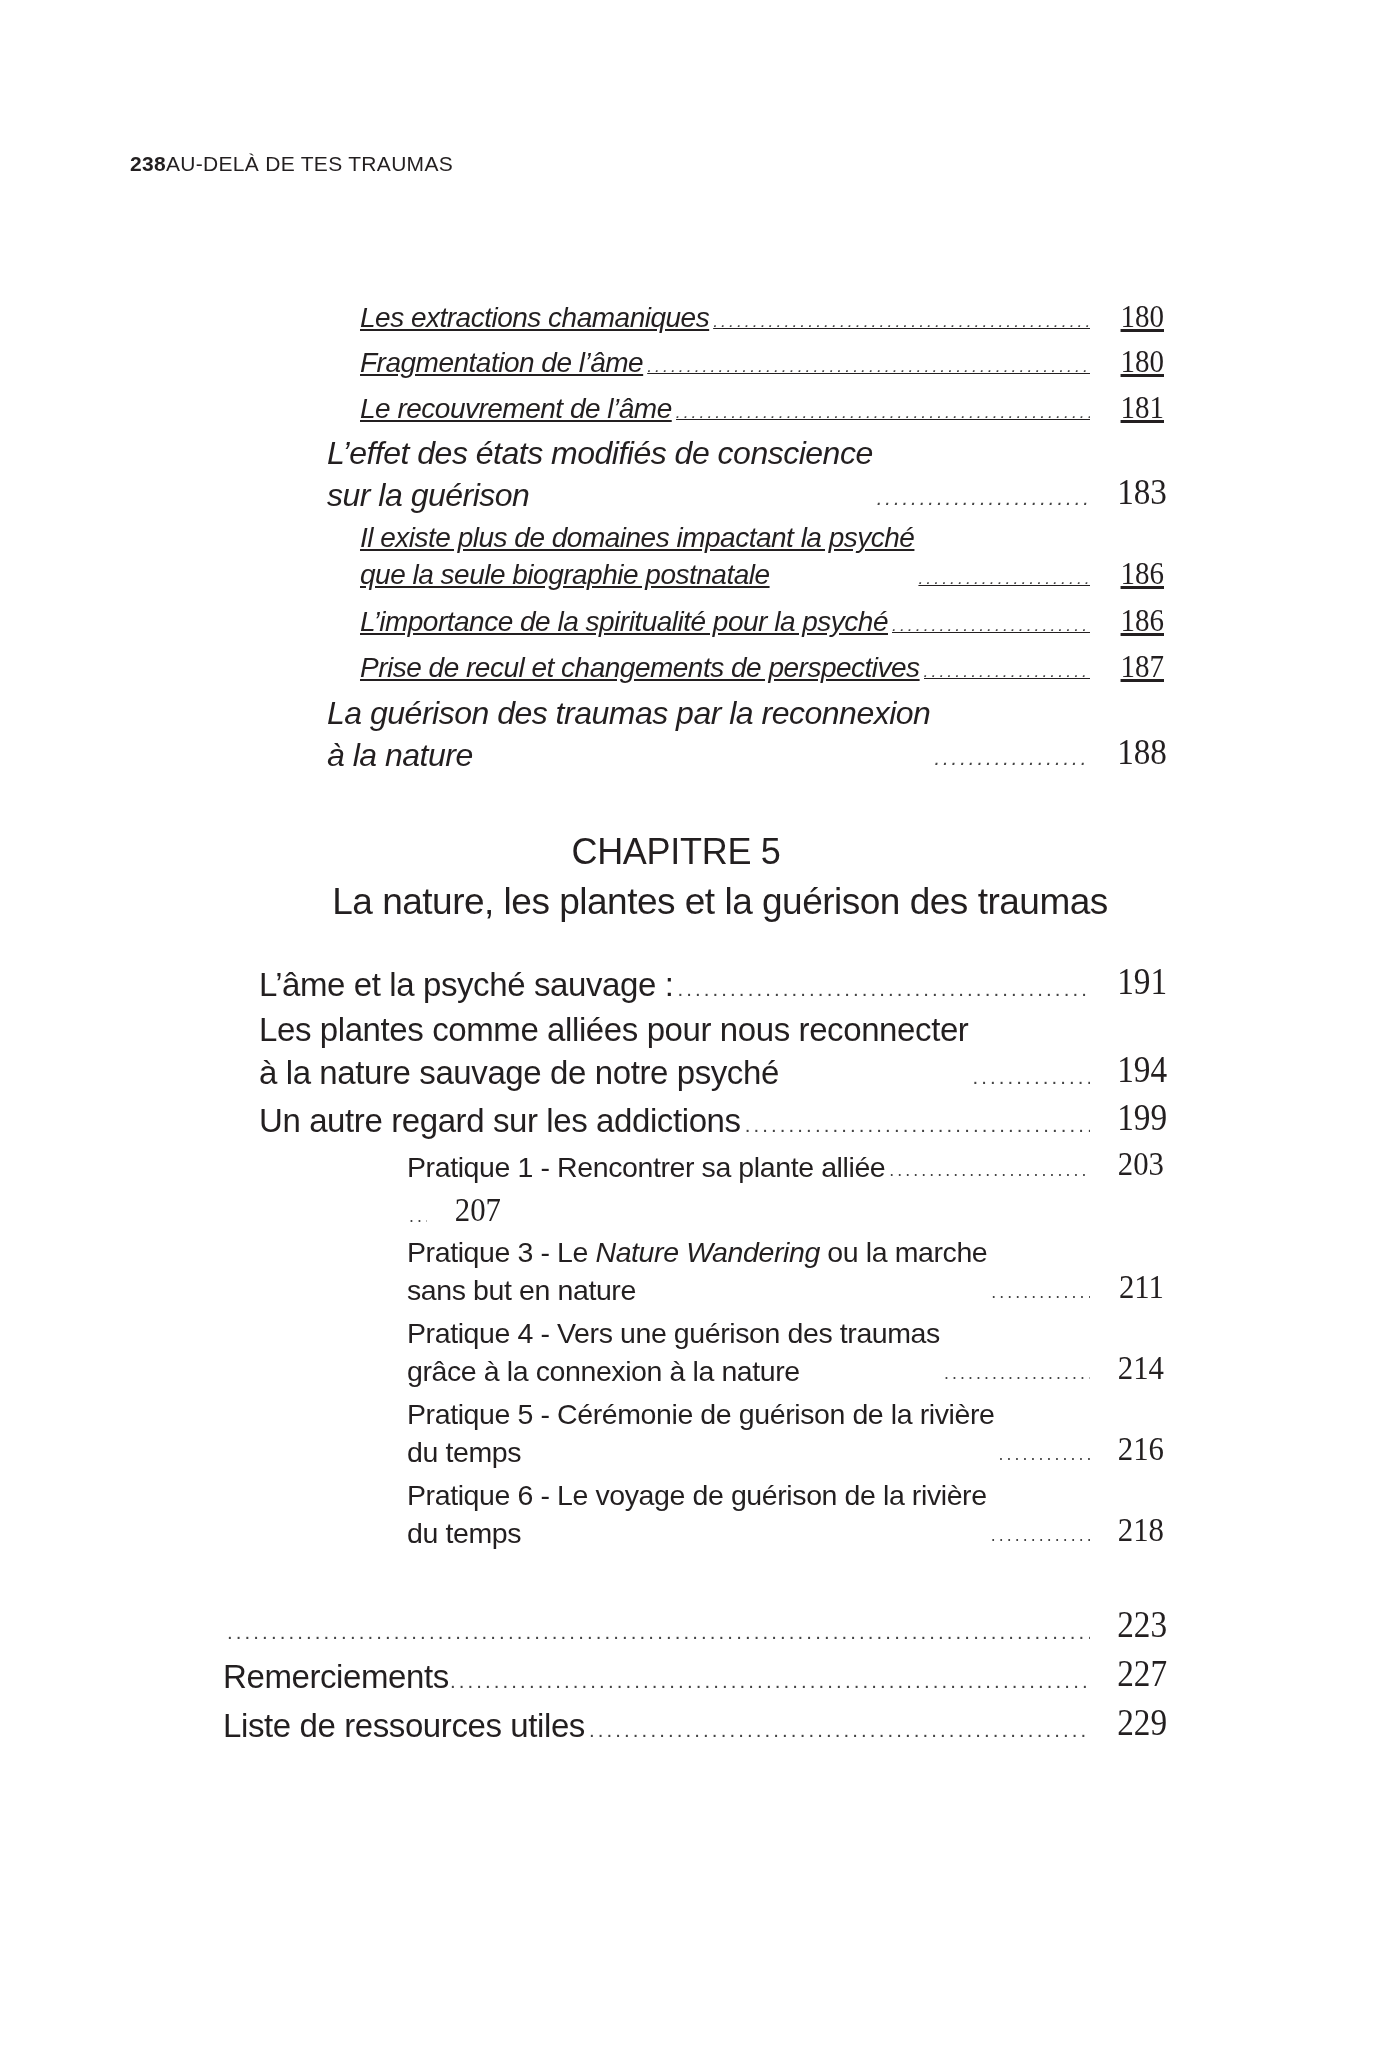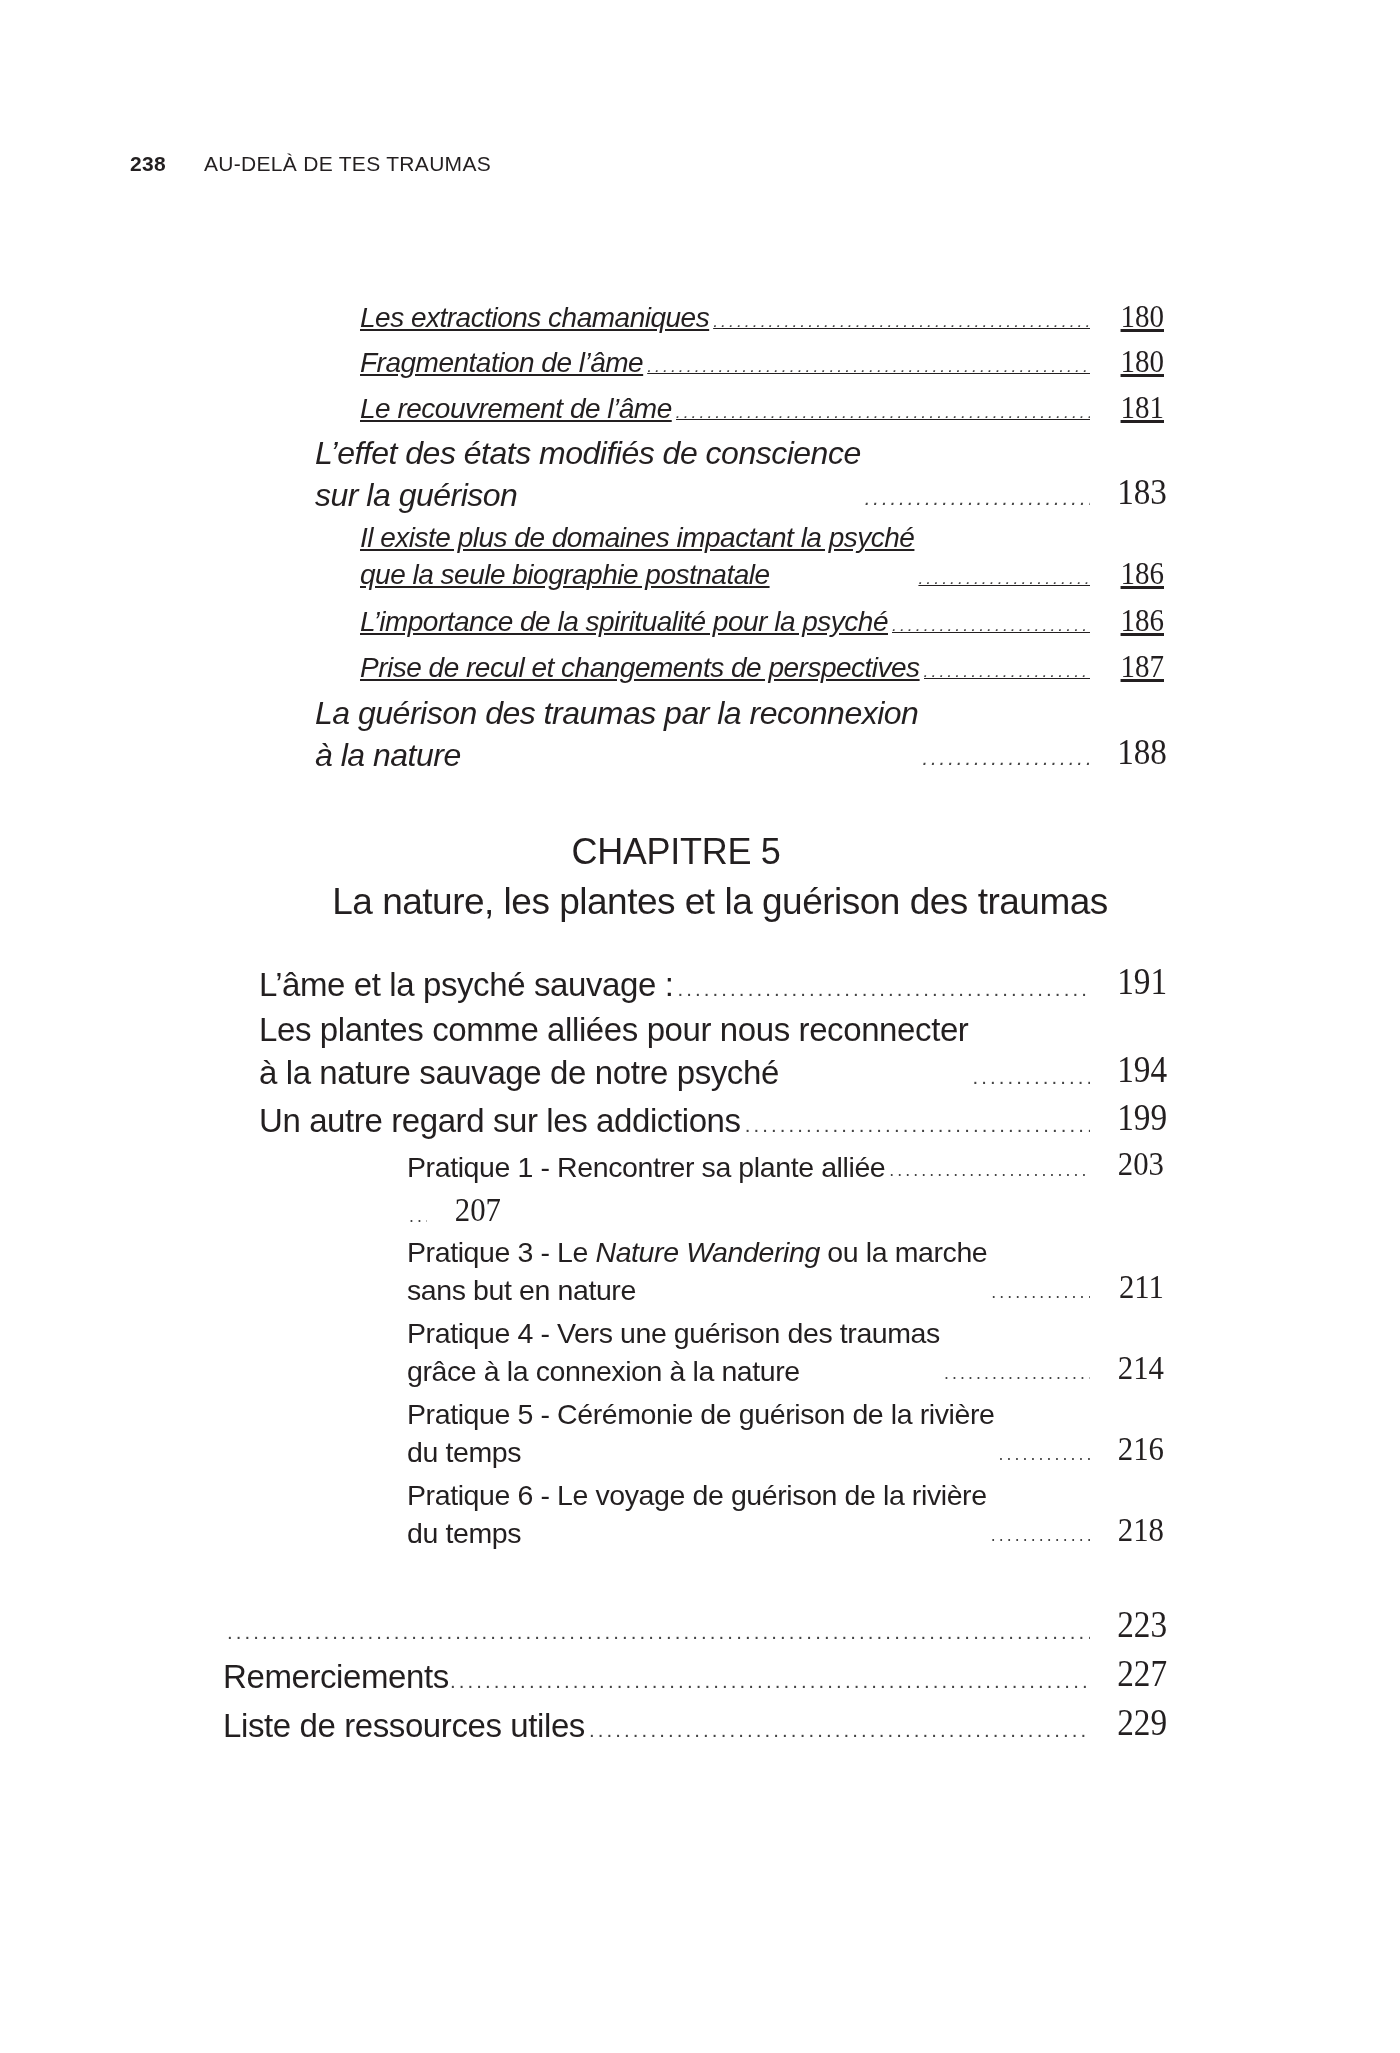--- a/index.html
+++ b/index.html
@@ -1,26 +1,26 @@
 <!DOCTYPE html>
 <html><head>
 <meta charset="utf-8">
 <style>
   html, body { margin: 0; padding: 0; background: #ffffff; }
   body { width: 1400px; height: 2053px; position: relative; overflow: hidden; color: #231f20; font-family: "Liberation Sans", sans-serif; }
   .header { position: absolute; top: 152px; left: 130px; font-size: 21px; letter-spacing: 0.3px; color: #231f20; }
-  .header .pno { font-weight: bold; margin-right: 38px; }
+  .header .pno { font-weight: bold; }
   .entry { position: absolute; right: 236px; display: flex; align-items: flex-end; line-height: 1; }
   .entry .txt { white-space: nowrap; }
   .entry .multi { display: flex; flex-direction: column; }
   .entry .multi .l1 { margin-bottom: var(--gap); }
   .entry .dots { flex: 1; overflow: hidden; white-space: nowrap; margin: 0 22px 0 4px; letter-spacing: 3.1px; font-size: 0.62em; transform: translateY(-2px); color: #444; }
   .entry .pg { font-family: "Liberation Serif", serif; font-size: 1.12em; width: 52px; text-align: right; transform: scaleX(0.9); transform-origin: right bottom; }
   .lv3 { left: 360px; font-size: 28px; font-style: italic; letter-spacing: -0.5px; text-decoration: underline; --gap: 9px; }
-  .lv2 { left: 315px; font-size: 32px; font-style: italic; letter-spacing: -0.5px; --gap: 10px; }
+  .lv2 { left: 327px; font-size: 32px; font-style: italic; letter-spacing: -0.5px; --gap: 10px; }
   .lv1 { left: 259px; font-size: 33px; letter-spacing: -0.4px; --gap: 10px; }
   .lvp { left: 407px; font-size: 28.5px; letter-spacing: -0.4px; --gap: 9px; }
   .lv0 { left: 223px; font-size: 33px; letter-spacing: -0.4px; --gap: 10px; }
   .entry .pg { font-style: normal; letter-spacing: 0; }
   .lv3 .pg, .lv2 .pg { font-size: 1.15em; }
   .lvp .pg { font-size: 1.2em; }
   .chap { position: absolute; left: 0; width: 1352px; text-align: center; line-height: 1; }
   .chap-num { top: 834px; font-size: 36px; letter-spacing: -0.3px; }
   .chap-title { top: 883px; font-size: 37px; letter-spacing: -0.5px; margin-left: 44px; }
   em { font-style: italic; }

